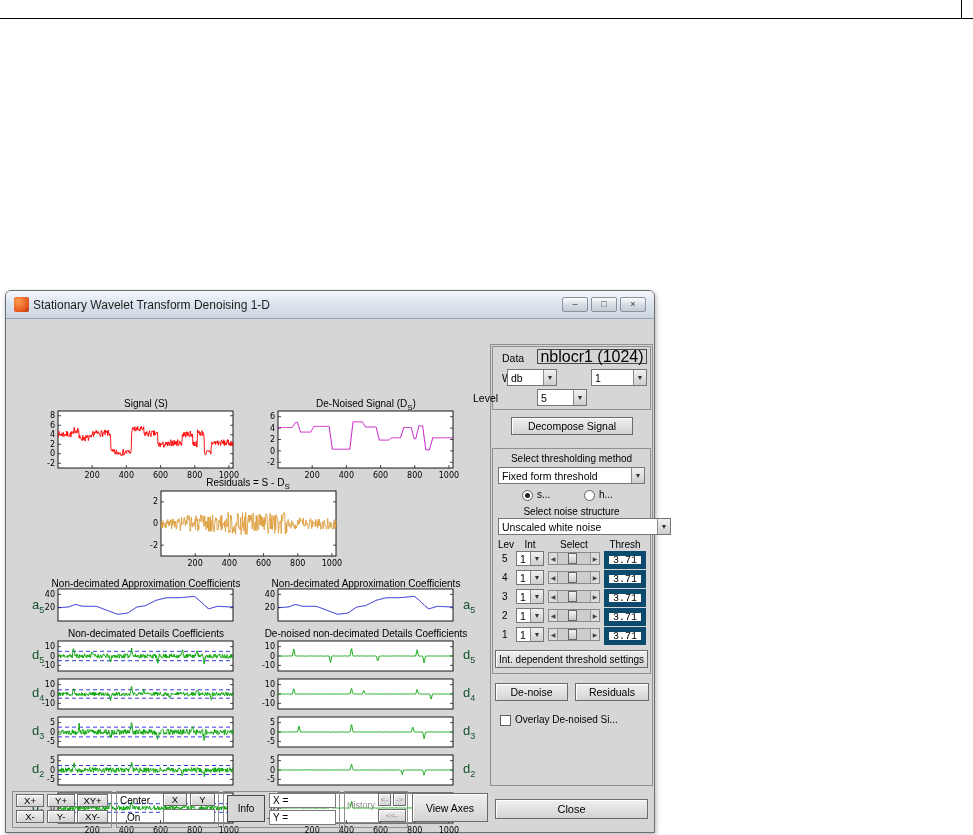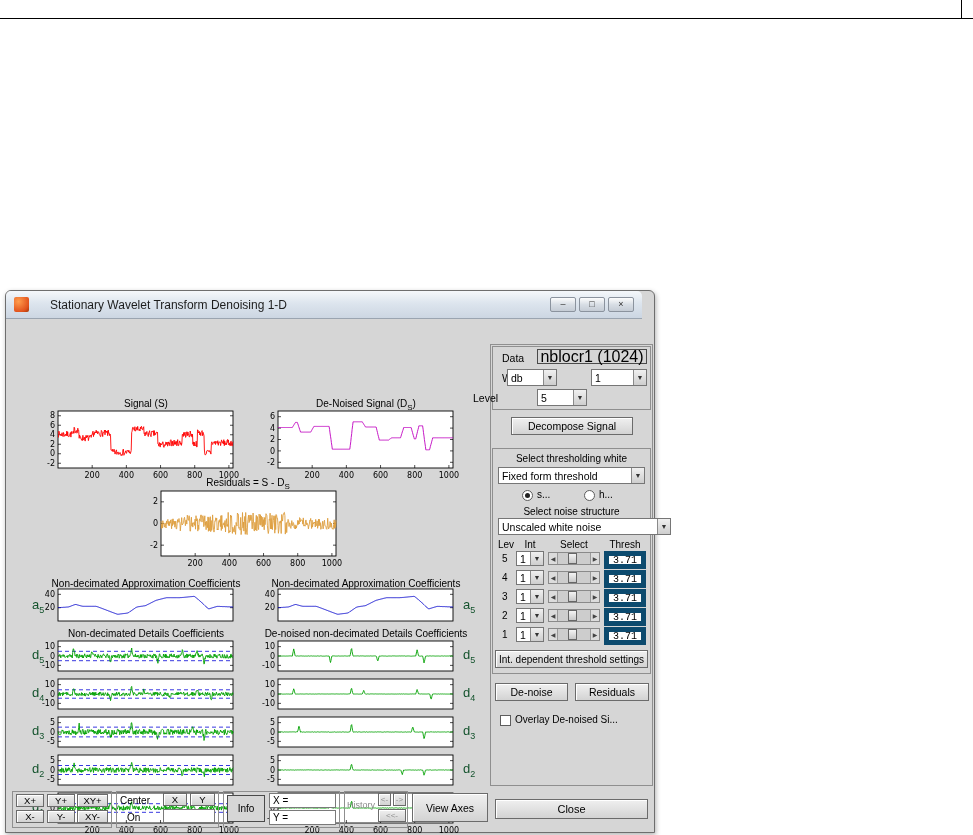--- a/index.html
+++ b/index.html
@@ -3,23 +3,23 @@
 <meta charset="utf-8">
 <style>
   *{margin:0;padding:0;box-sizing:border-box}
   html,body{width:973px;height:835px;background:#fff;font-family:"Liberation Sans",sans-serif;overflow:hidden}
   .page{position:relative;width:973px;height:835px;background:#fff}
   .rule-h{position:absolute;left:0;top:18px;width:973px;height:1px;background:#000}
   .rule-v{position:absolute;left:961px;top:0;width:1px;height:18px;background:#000}
 
   .window{position:absolute;left:5px;top:290px;width:650px;height:543px;background:#d6d6d6;
           border:1px solid #6e6e6e;border-radius:6px 6px 0 0;box-shadow:1px 2px 5px rgba(0,0,0,.3)}
-  .titlebar{position:absolute;left:0;top:0;right:12px;height:28px;border-radius:5px 5px 0 0;
+  .titlebar{position:absolute;left:0;top:0;right:0;height:28px;border-radius:5px 5px 0 0;
             background:linear-gradient(#f5f8fb,#dde5ee 45%,#ccd6e2);border-bottom:1px solid #9aa4b0;
-            display:flex;align-items:center;padding:0 8px;gap:21px}
+            display:flex;align-items:center;padding:0 8px;gap:4px}
   .app-icon{width:15px;height:15px;border-radius:2px;display:inline-block;
             background:radial-gradient(circle at 30% 30%,#ff9d4d,#e2531d 70%,#a33705)}
   .title{font-size:12px;color:#1d1d1d;white-space:nowrap}
   .winbtns{margin-left:auto;display:flex;gap:3px}
   .winbtn{width:26px;height:15px;border:1px solid #8b939e;border-radius:2px;color:#333;
           background:linear-gradient(#fdfdfd,#d8dee5 50%,#c5ccd5);font-size:9px;line-height:12px;text-align:center}
   .menubar{position:absolute;left:0;top:29px;right:0;height:21px;background:#f2f2f2;
            border-bottom:1px solid #c9c9c9;display:flex;align-items:center;padding:0 8px}
   .menu-item{font-size:11.5px;color:#111;padding:2px 7px;white-space:nowrap}
   .dock-icon{margin-left:auto;font-size:10px;color:#444;padding:0 3px}
@@ -417,21 +417,21 @@
       </div>
       <div class="lbl" style="left:467px;top:51px">Level</div>
       <div class="combo" style="left:531px;top:48px;width:50px;height:17px">
         <span>5</span>
         <span class="arrow">▼</span>
       </div>
 
       <div class="btn3d" style="left:505px;top:76px;width:122px;height:18px">Decompose Signal</div>
 
       <div class="frame" style="left:486px;top:107px;width:159px;height:226px"></div>
-      <div class="lbl small center" style="left:488px;top:112px;width:155px">Select thresholding white</div>
+      <div class="lbl small center" style="left:488px;top:112px;width:155px">Select thresholding method</div>
       <div class="combo" style="left:492px;top:126px;width:147px;height:17px">
         <span>Fixed form threshold</span>
         <span class="arrow">▼</span>
       </div>
       <div class="radio sel" style="left:516px;top:149px"></div>
       <div class="lbl small" style="left:531px;top:148px">s...</div>
       <div class="radio" style="left:578px;top:149px"></div>
       <div class="lbl small" style="left:593px;top:148px">h...</div>
       <div class="lbl small center" style="left:488px;top:165px;width:155px">Select noise structure</div>
       <div class="combo" style="left:492px;top:177px;width:173px;height:17px">

